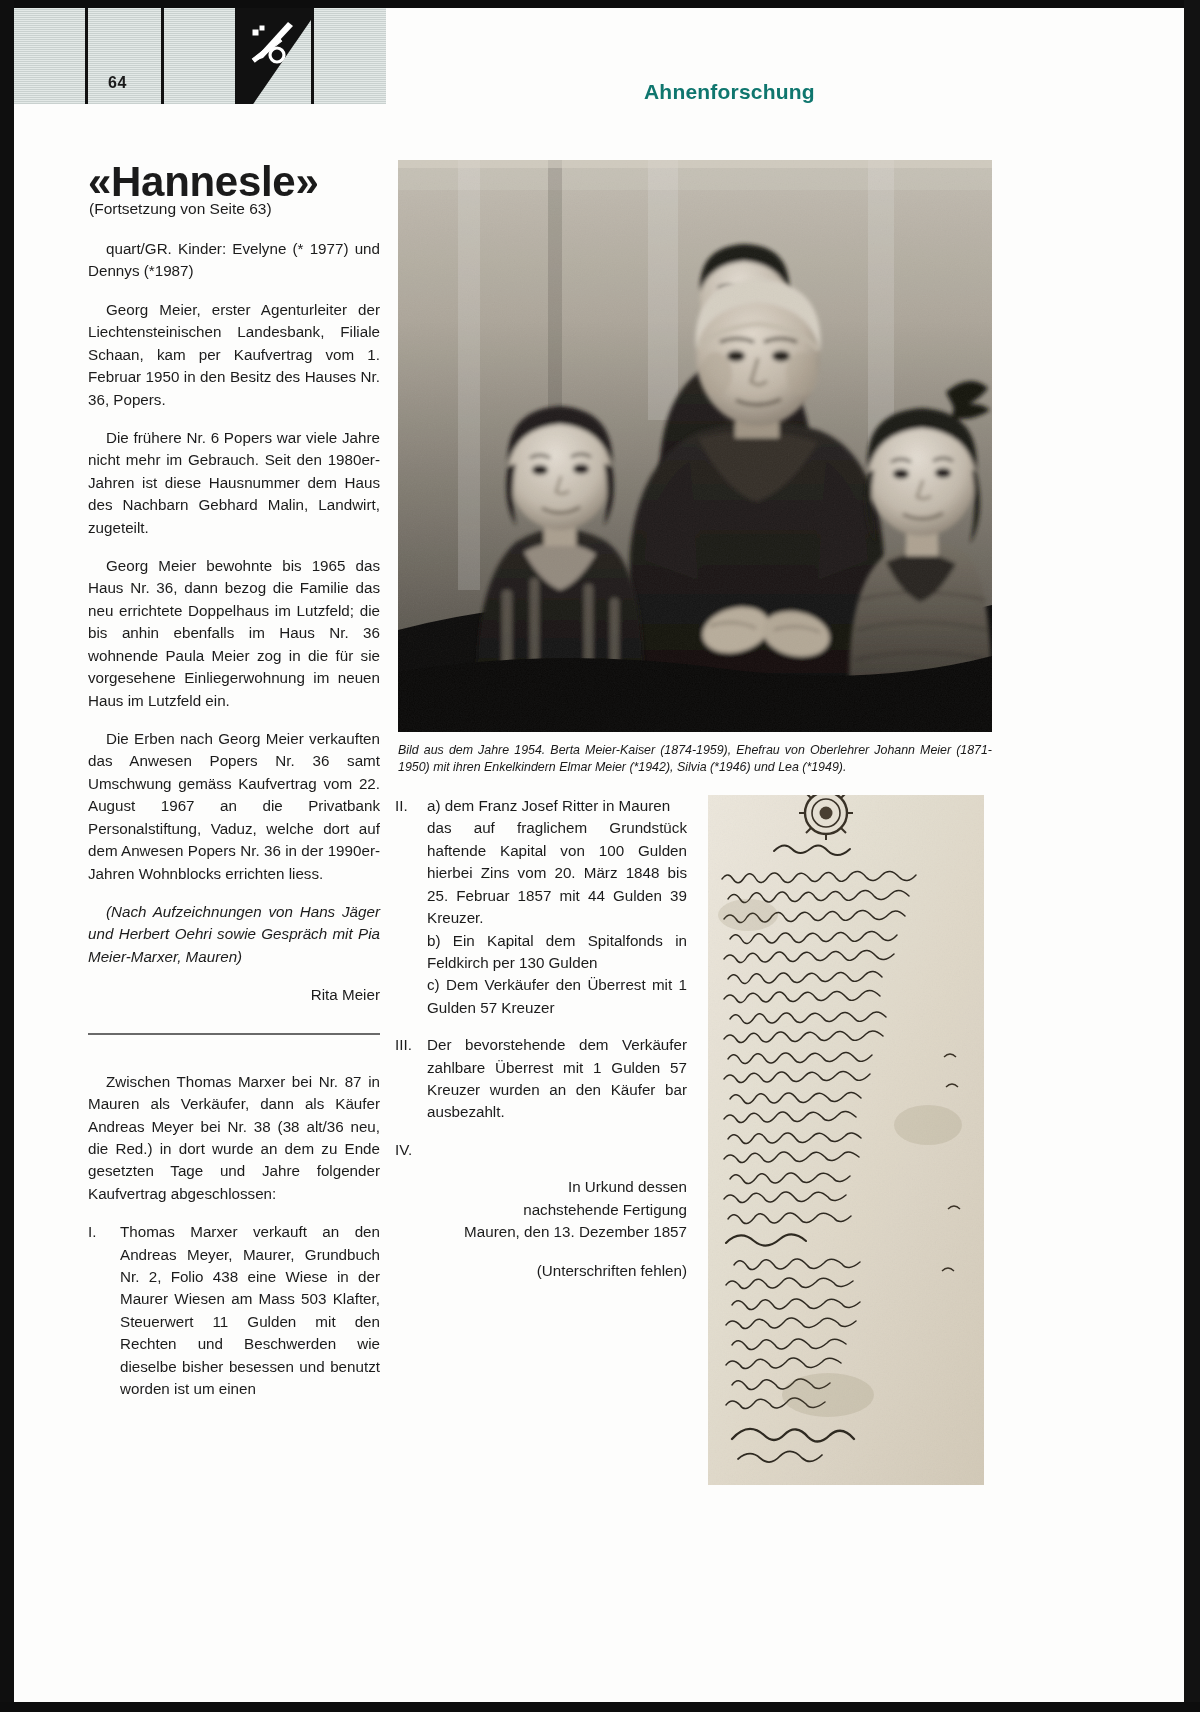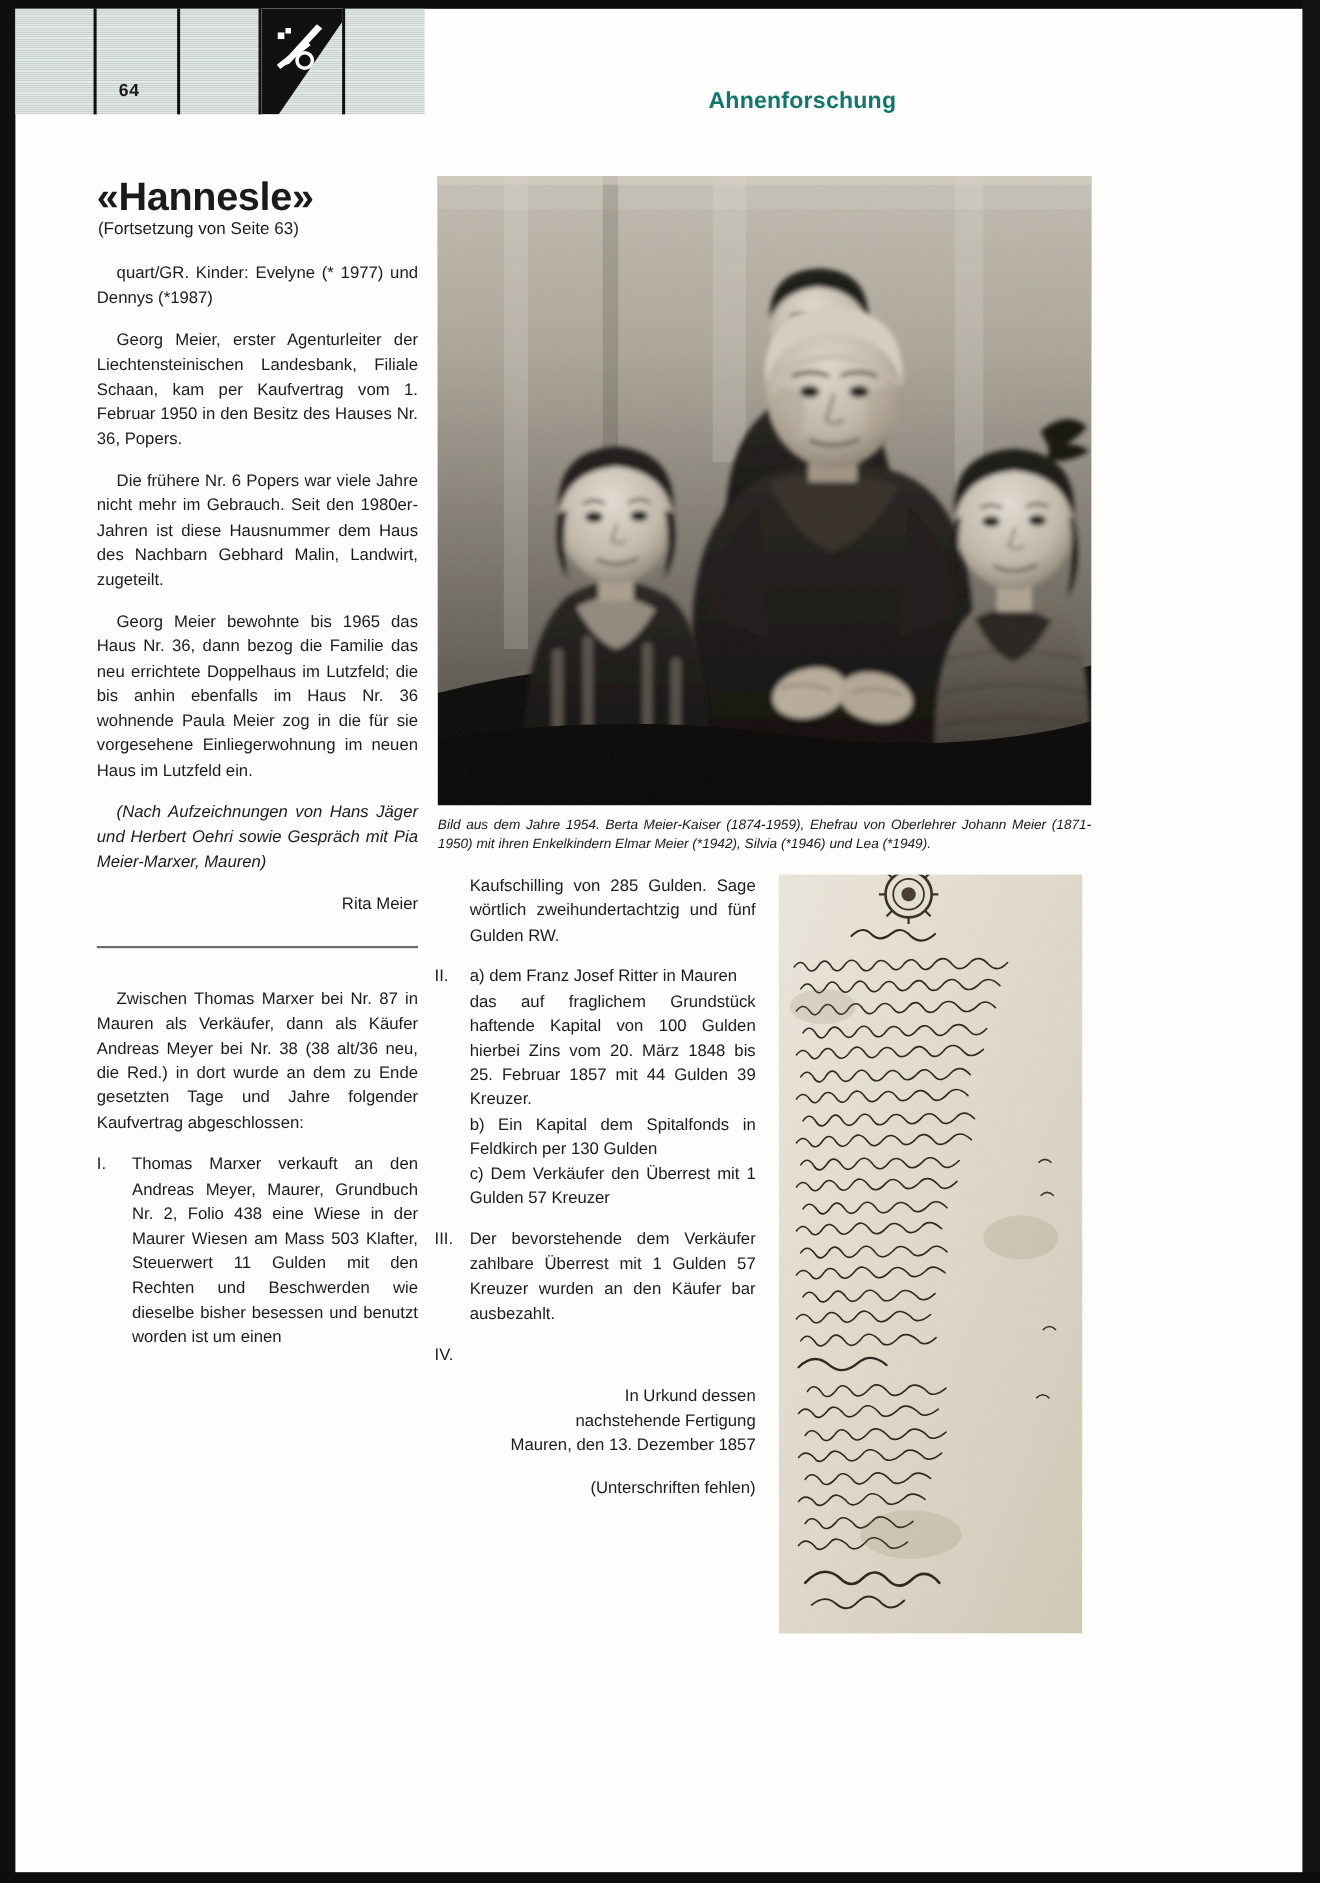--- a/index.html
+++ b/index.html
@@ -67,21 +67,21 @@
   }
   .header-title {
     position:absolute; left:630px; top:72px;
     font-size:21px; font-weight:bold; color:#0f766e;
     letter-spacing:0.2px;
   }
 
   
   .article-title {
     position:absolute; left:88px; top:158px;
-    font-size:36px; font-weight:bold;
+    font-size:42px; font-weight:bold;
     letter-spacing:-0.3px;
     color:#1b1b1b;
   }
   .article-subtitle {
     position:absolute; left:89px; top:200px;
     font-size:15.5px; color:#1b1b1b;
   }
 
   
   .col {
@@ -184,40 +184,37 @@
   </div>
 
   <div class="article-title">«Hannesle»</div>
   <div class="article-subtitle">(Fortsetzung von Seite 63)</div>
 
   <div class="col" id="col-1">
     <p class="indent">quart/GR. Kinder: Evelyne (* 1977) und Dennys (*1987)</p>
     <p class="indent">Georg Meier, erster Agenturleiter der Liechtensteinischen Landesbank, Filiale Schaan, kam per Kaufvertrag vom 1. Februar 1950 in den Besitz des Hauses Nr. 36, Popers.</p>
     <p class="indent">Die frühere Nr. 6 Popers war viele Jahre nicht mehr im Gebrauch. Seit den 1980er-Jahren ist diese Hausnummer dem Haus des Nachbarn Gebhard Malin, Landwirt, zugeteilt.</p>
     <p class="indent">Georg Meier bewohnte bis 1965 das Haus Nr. 36, dann bezog die Familie das neu errichtete Doppelhaus im Lutzfeld; die bis anhin ebenfalls im Haus Nr. 36 wohnende Paula Meier zog in die für sie vorgesehene Einliegerwohnung im neuen Haus im Lutzfeld ein.</p>
+    <p class="indent">Die Erben nach Georg Meier verkauften das Anwesen Popers Nr. 36 samt Umschwung gemäss Kaufvertrag vom 22. August 1967 an die Privatbank Personalstiftung, Vaduz, welche dort auf dem Anwesen Popers Nr. 36 in der 1990er-Jahren Wohnblocks errichten liess.</p>
     <p class="indent italic">(Nach Aufzeichnungen von Hans Jäger und Herbert Oehri sowie Gespräch mit Pia Meier-Marxer, Mauren)</p>
     <p class="right">Rita Meier</p>
 
     <div class="rule"></div>
 
 
     <p class="indent">Zwischen Thomas Marxer bei Nr. 87 in Mauren als Verkäufer, dann als Käufer Andreas Meyer bei Nr. 38 (38 alt/36 neu, die Red.) in dort wurde an dem zu Ende gesetzten Tage und Jahre folgender Kaufvertrag abgeschlossen:</p>
 
     <div class="clause">
       <div class="num">I.</div>
       <div class="body">Thomas Marxer verkauft an den Andreas Meyer, Maurer, Grundbuch Nr. 2, Folio 438 eine Wiese in der Maurer Wiesen am Mass 503 Klafter, Steuerwert 11 Gulden mit den Rechten und Beschwerden wie dieselbe bisher besessen und benutzt worden ist um einen</div>
     </div>
   </div>
 
   <div class="col" id="col-2">
 
-    <div class="clause">
-      <div class="num"></div>
-      <div class="body">Kaufschilling von 285 Gulden. Sage wörtlich zweihundertachtzig und fünf Gulden RW.</div>
-    </div>
 
     <div class="clause">
       <div class="num">II.</div>
       <div class="body">
         <span class="line">a) dem Franz Josef Ritter in Mauren</span>
         <span class="line">das auf fraglichem Grundstück haftende Kapital von 100 Gulden hierbei Zins vom 20. März 1848 bis 25. Februar 1857 mit 44 Gulden 39 Kreuzer.</span>
         <span class="line">b) Ein Kapital dem Spitalfonds in Feldkirch per 130 Gulden</span>
         <span class="line">c) Dem Verkäufer den Überrest mit 1 Gulden 57 Kreuzer</span>
       </div>
     </div>

